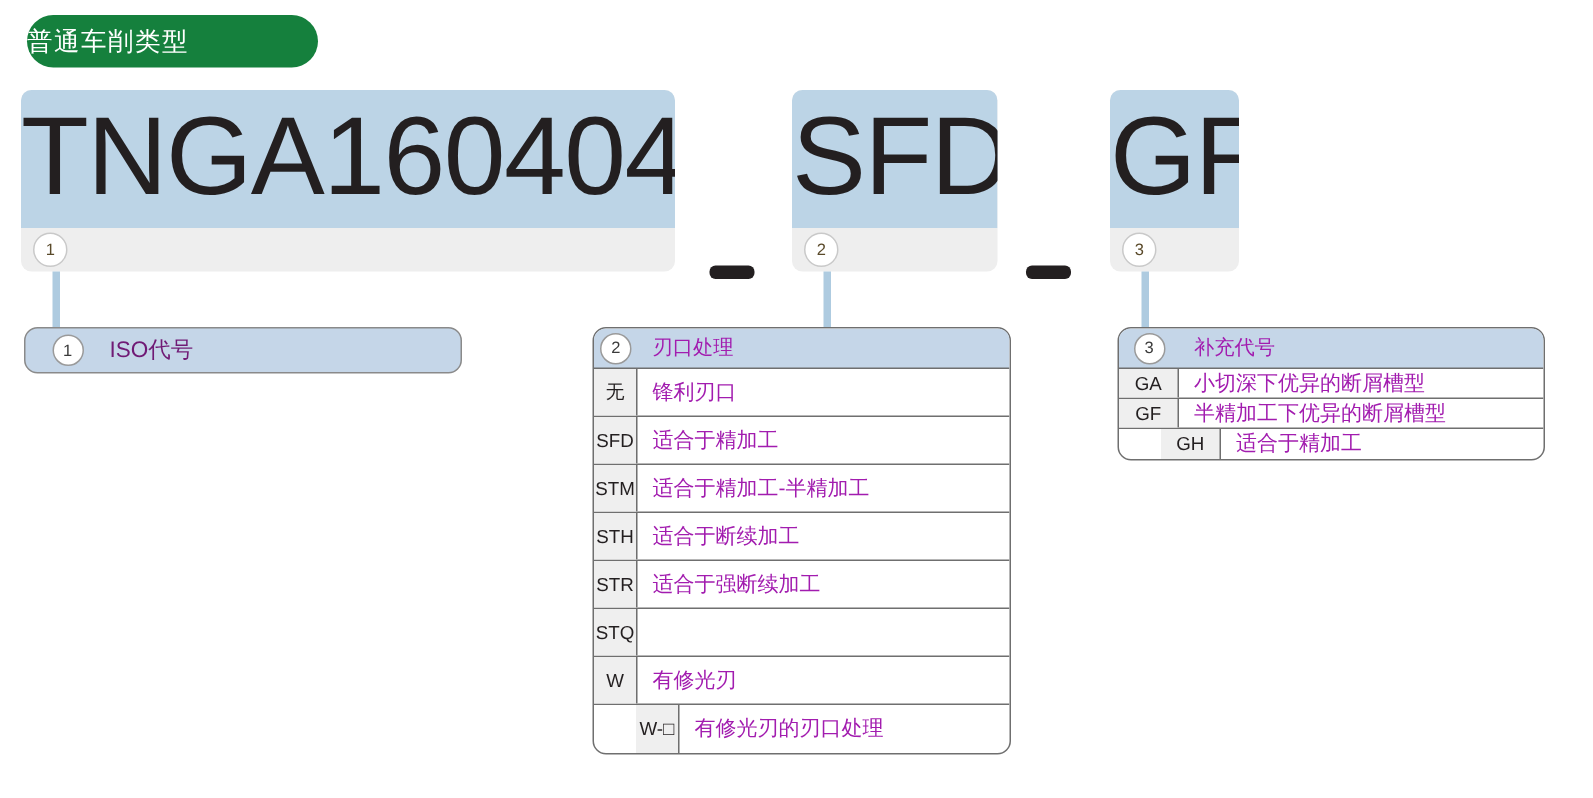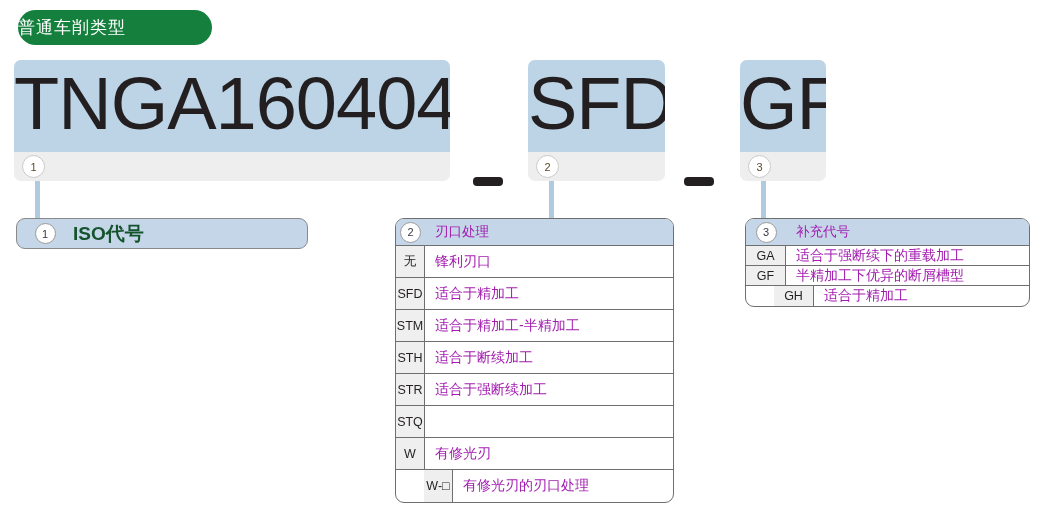--- a/index.html
+++ b/index.html
@@ -128,23 +128,22 @@
     display: flex;
     align-items: center;
   }
   .iso-box .cell-num {
     width: 56px;
     display: flex;
     align-items: center;
     justify-content: center;
   }
   .iso-box .iso-label {
-    font-size: 19px;
-    color: #14532d;
-    font-weight: bold;
+    font-size: 15px;
+    color: #701a75;
   }
   .tbl-circle {
     width: 21px;
     height: 21px;
     border-radius: 50%;
     background: #ffffff;
     border: 1px solid #9a9a9a;
     display: flex;
     align-items: center;
     justify-content: center;
@@ -315,21 +314,21 @@
 
   <div class="lt-row lt-head">
     <div class="lt-code">
       <div class="tbl-circle">3</div>
     </div>
     <div class="lt-desc">补充代号</div>
   </div>
 
   <div class="lt-row">
     <div class="lt-code">GA</div>
-    <div class="lt-desc">适合于强断续下的重载加工</div>
+    <div class="lt-desc">小切深下优异的断屑槽型</div>
   </div>
   <div class="lt-row">
     <div class="lt-code">GF</div>
     <div class="lt-desc">半精加工下优异的断屑槽型</div>
   </div>
   <div class="lt-row">
     <div class="lt-code">GH</div>
     <div class="lt-desc">适合于精加工</div>
   </div>
 </div>

